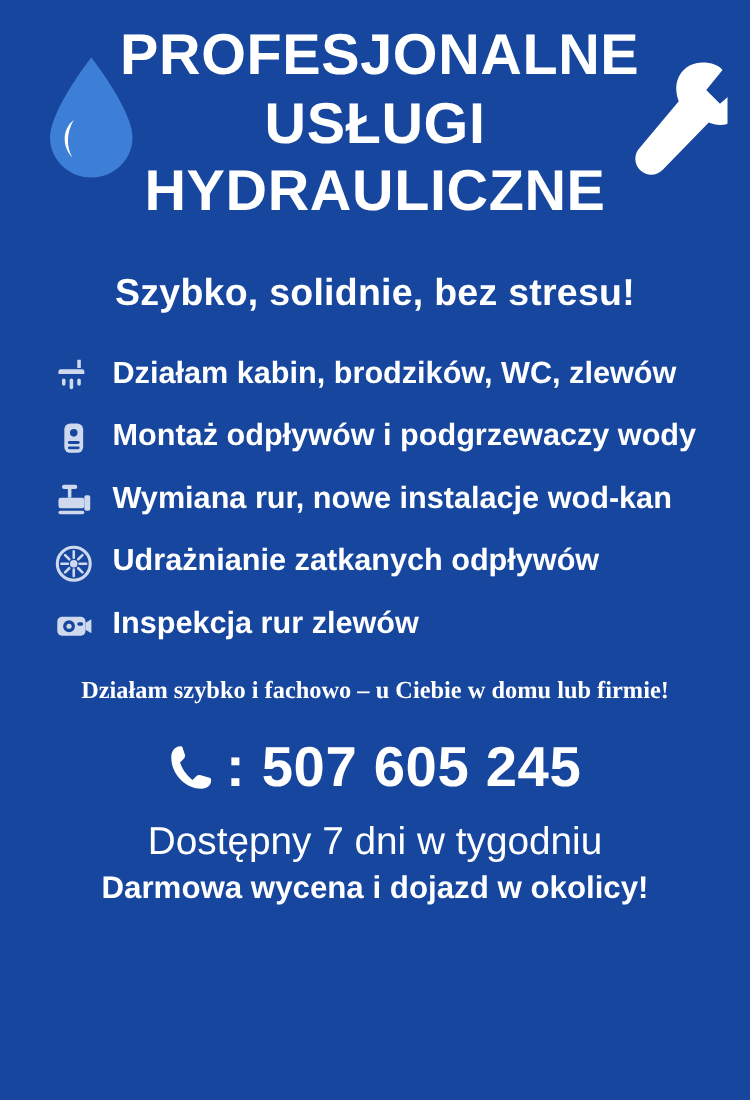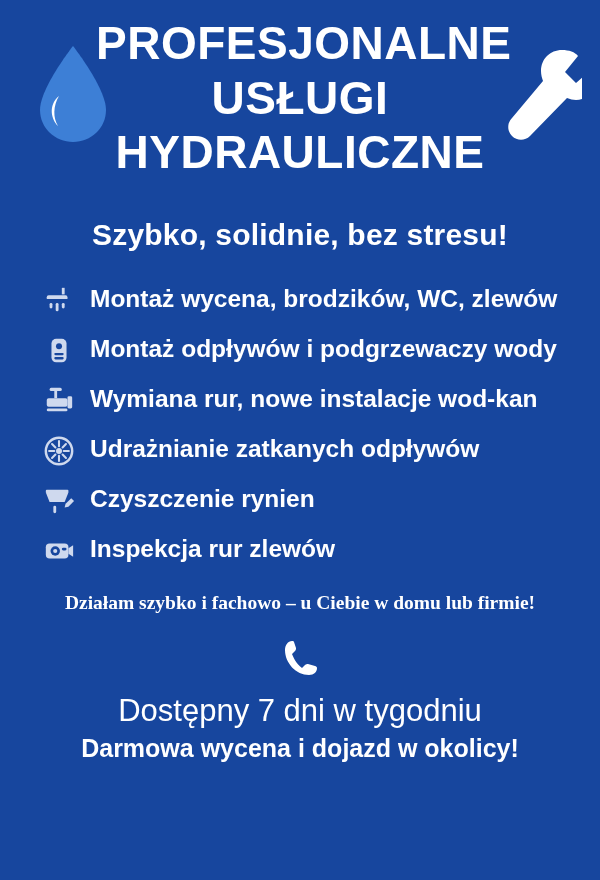--- a/index.html
+++ b/index.html
@@ -183,21 +183,21 @@
           <path d="M20 3 h3 v7 h-3z" fill="#cfd9ee"></path>
           <path d="M6 11 h18 a2 2 0 0 1 2 2 v2 H4 v-2 a2 2 0 0 1 2 -2z" fill="#cfd9ee"></path>
           <g fill="#cfd9ee">
             <rect x="7" y="19" width="3" height="6" rx="1.5"></rect>
             <rect x="13.5" y="19" width="3" height="9" rx="1.5"></rect>
             <rect x="20" y="19" width="3" height="6" rx="1.5"></rect>
           </g>
         </svg>
       </span>
       <span class="txt">
-        <span>Montaż wycena, brodzików, WC, zlewów</span>
+        <span>Działam kabin, brodzików, WC, zlewów</span>
       </span>
     </div>
 
     <div class="service">
       <span class="ico">
         <svg viewBox="0 0 34 34" width="32" height="32">
           <rect x="9" y="4" width="16" height="25" rx="5" fill="#cfd9ee"></rect>
           <circle cx="17" cy="12" r="3.2" fill="#17469e"></circle>
           <rect x="12" y="19" width="10" height="2.4" rx="1.2" fill="#17469e"></rect>
           <rect x="12" y="23.5" width="10" height="2.4" rx="1.2" fill="#17469e"></rect>
@@ -238,33 +238,20 @@
             <path d="M24.4 9.6 L20.8 13.2"></path>
             <path d="M13.2 20.8 L9.6 24.4"></path>
           </g>
         </svg>
       </span>
       <span class="txt">
         <span>Udrażnianie zatkanych odpływów</span><br>
       </span>
     </div>
 
-    <div class="service">
-      <span class="ico">
-        <svg viewBox="0 0 34 34" width="32" height="32">
-          <path d="M3 8 h24 l-4 10 h-16 z" fill="#cfd9ee"></path>
-          <rect x="3" y="5" width="24" height="3.5" rx="1" fill="#cfd9ee"></rect>
-          <path d="M24 20 l6 -6 3 3 -6 6 -4 1 1 -4z" fill="#cfd9ee"></path>
-          <rect x="11" y="22" width="3" height="8" rx="1.5" fill="#cfd9ee"></rect>
-        </svg>
-      </span>
-      <span class="txt">
-        <span>Czyszczenie rynien</span>
-      </span>
-    </div>
 
     <div class="service">
       <span class="ico">
         <svg viewBox="0 0 34 34" width="32" height="32">
           <rect x="3" y="9" width="24" height="16" rx="4" fill="#cfd9ee"></rect>
           <circle cx="13" cy="17" r="5" fill="#17469e"></circle>
           <circle cx="13" cy="17" r="2.2" fill="#cfd9ee"></circle>
           <rect x="20" y="13.5" width="5" height="3" rx="1.5" fill="#17469e"></rect>
           <path d="M27 14 l5 -3 v12 l-5 -3z" fill="#cfd9ee"></path>
         </svg>
@@ -278,20 +265,21 @@
   </div>
 
   <div class="tagline">Działam szybko i fachowo – u Ciebie w domu lub firmie!</div>
 
   <div class="phone">
     <span class="phone-icon">
       <svg viewBox="0 0 34 40" width="34" height="40">
         <path d="M9 3 C5 3 2 7 2 12 c0 13 11 25 24 25 5 0 8 -3 8 -7 0 -1 -1 -2 -2 -2 l-7 -2 c-1 0 -2 0 -3 1 l-3 3 C13 25 11 21 9 16 l3 -3 c1 -1 1 -2 1 -3 L11 4 C11 3 10 3 9 3 Z" fill="#ffffff"></path>
       </svg>
     </span>
+    <span>: 507 605 245</span>
   </div>
 
   <div class="footer">
     <div class="l1">Dostępny 7 dni w tygodniu</div>
     <div class="l2">Darmowa wycena i dojazd w okolicy!</div>
   </div>
 
 </div>
 
 </body></html>

